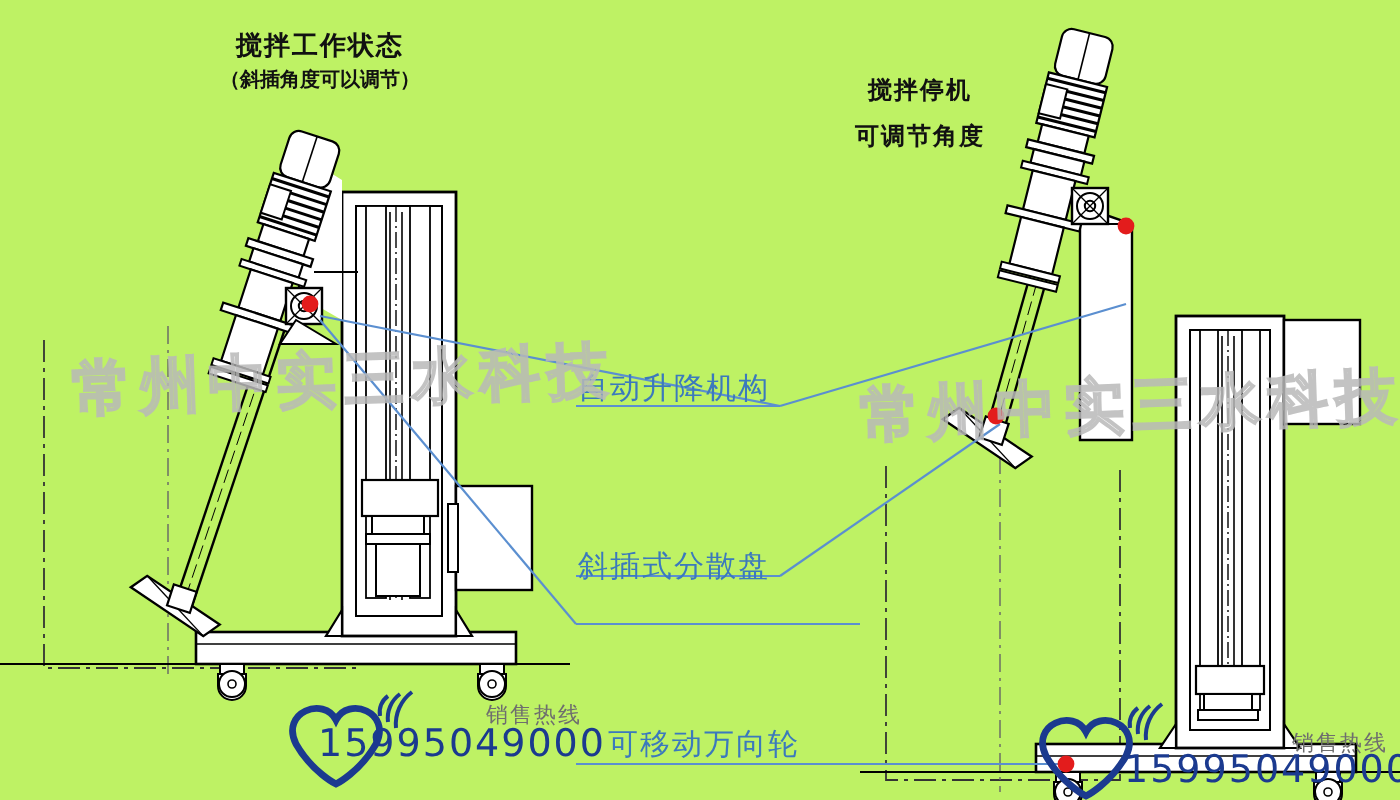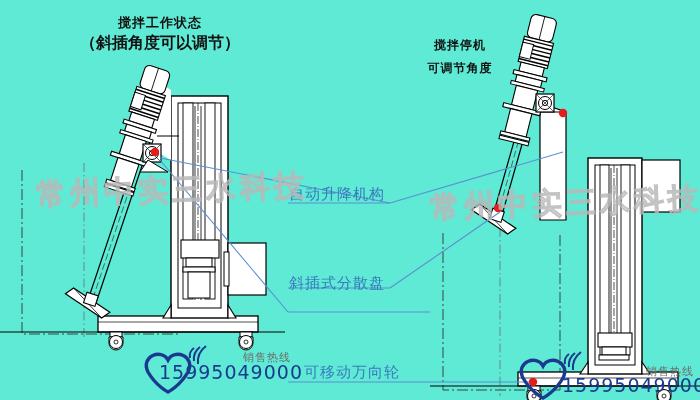--- a/index.html
+++ b/index.html
@@ -1,23 +1,23 @@
 <!DOCTYPE html>
 <html><head>
 <meta charset="utf-8">
 <style>
   html,body{margin:0;padding:0;background:#ffffff;}
   body{width:700px;height:400px;overflow:hidden;
        font-family:"DejaVu Sans","Liberation Sans",sans-serif;}
-  #stage{position:relative;width:700px;height:400px;background:#5eead4;}
+  #stage{position:relative;width:700px;height:400px;background:#bef264;}
   svg.layer{position:absolute;left:0;top:0;width:700px;height:400px;}
   .ttl{position:absolute;text-align:center;color:#111;font-weight:bold;
        font-family:"DejaVu Sans","Liberation Sans",sans-serif;white-space:nowrap;}
   .ttl-main{font-size:13px;letter-spacing:1px;}
-  .ttl-sub{font-size:16px;letter-spacing:0px;}
+  .ttl-sub{font-size:10px;letter-spacing:0px;}
   .lbl{position:absolute;color:#3b79bd;font-weight:normal;font-size:15px;
        letter-spacing:1px;white-space:nowrap;
        font-family:"DejaVu Sans","Liberation Sans",sans-serif;}
   .wm-name{position:absolute;white-space:nowrap;font-size:30px;font-weight:bold;
            letter-spacing:4px;color:transparent;
            -webkit-text-stroke:1px #b9b9b9;
            font-family:"DejaVu Sans","Liberation Sans",sans-serif;
            transform:rotate(-2deg);opacity:.85;}
   .wm-hot{position:absolute;white-space:nowrap;color:#6e6e6e;font-size:11px;
           letter-spacing:1px;font-family:"DejaVu Sans","Liberation Sans",sans-serif;margin-left:34px;}

